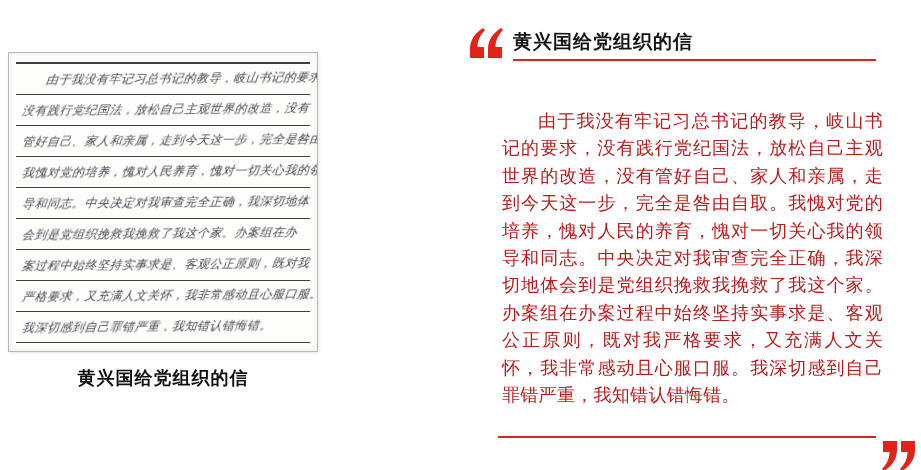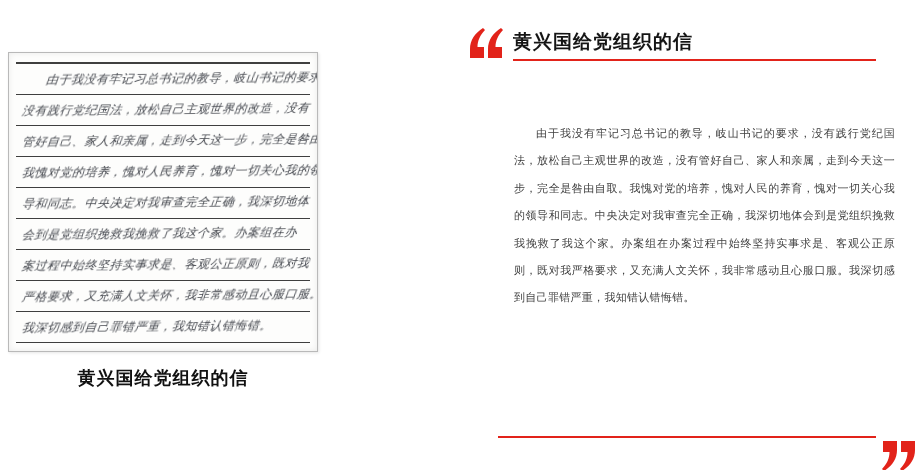--- a/index.html
+++ b/index.html
@@ -61,23 +61,23 @@
     font-size:19px;line-height:23px;font-weight:bold;
     color:#151515;letter-spacing:1px;
   }
   .title-rule{
     position:absolute;left:513px;top:59px;
     width:363px;height:2px;background:#e2231a;
   }
   .quote-body{
     position:absolute;left:498px;top:104px;
     width:381px;
-    margin:16px;
-    font-size:11px;line-height:27.4px;
-    color:#404040;
+    margin:4px;
+    font-size:18px;line-height:27.4px;
+    color:#b91c1c;
     text-indent:2em;
     text-align:justify;
     letter-spacing:0.3px;
   }
   .bottom-rule{
     position:absolute;left:498px;top:436px;
     width:378px;height:2px;background:#e2231a;
   }
 </style>
 </head>

